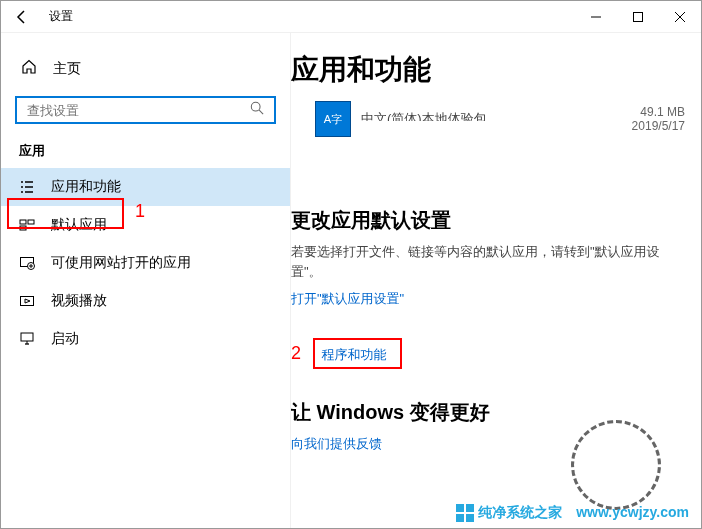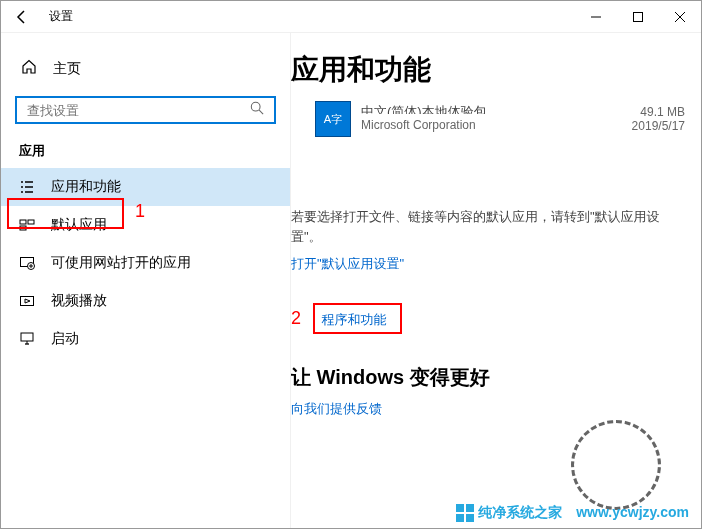--- a/index.html
+++ b/index.html
@@ -160,29 +160,29 @@
     <div class="red-label-1">1</div>
   </div>
 
   <div class="main">
     <div class="main-header">应用和功能</div>
 
     <div class="app-row">
       <div class="app-icon">A字</div>
       <div class="app-info">
         <div class="app-partial">中文(简体)本地体验包</div>
-        <div class="app-publisher">Microsoft Corporation</div>
       </div>
       <div class="app-meta">
         <div>49.1 MB</div>
         <div>2019/5/17</div>
       </div>
     </div>
 
     <div class="section">
+      <div class="section-title">更改应用默认设置</div>
       <div class="section-desc">若要选择打开文件、链接等内容的默认应用，请转到"默认应用设置"。</div>
       <span class="link">打开"默认应用设置"</span>
     </div>
 
     <div class="section">
       <div>
         <span class="red-label-2" style="margin-right:8px;">2</span>
         <span class="red-box-2">
           <span class="link">程序和功能</span>
         </span>

